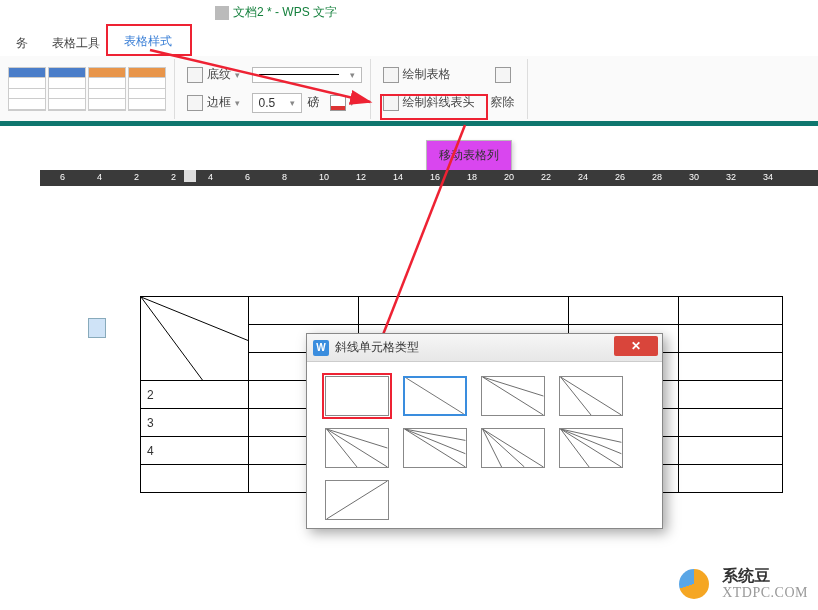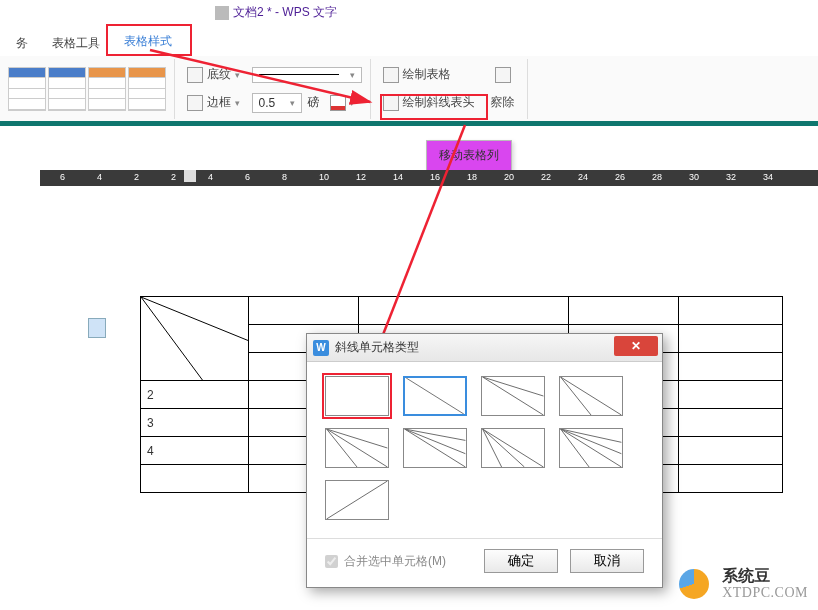--- a/index.html
+++ b/index.html
@@ -1,18 +1,18 @@
 <!DOCTYPE html>
 <html><head>
 <meta charset="utf-8">
 <style>
 * { margin: 0; padding: 0; box-sizing: border-box; font-family: "Microsoft YaHei", sans-serif; }
 body { width: 818px; height: 610px; background: #fff; position: relative; overflow: hidden; font-size: 12px; color: #333; }
 
-.title-area { position: absolute; left: 215px; top: 4px; color: #4c1d95; font-size: 12px; display: flex; align-items: center; gap: 4px; }
+.title-area { position: absolute; left: 215px; top: 4px; color: #15803d; font-size: 12px; display: flex; align-items: center; gap: 4px; }
 .title-area .doc-icon { width: 14px; height: 14px; background: #bbb; }
 
 .tabs { position: absolute; left: 4px; top: 30px; display: flex; align-items: flex-end; height: 26px; }
 .tab { padding: 4px 12px; color: #444; cursor: pointer; }
 .tab.active { color: #3a7fd6; border-bottom: 2px solid #3a7fd6; }
 .tab-highlight { position: absolute; border: 2px solid #e23; pointer-events: none; }
 
 .ribbon { position: absolute; left: 0; top: 56px; right: 0; height: 70px; border-bottom: 5px solid #0f766e; background: #fafafa; display: flex; align-items: center; padding: 4px 8px; gap: 8px; }
 .style-thumbs { display: flex; gap: 2px; }
 .style-thumb { width: 38px; height: 44px; background: #fff; border: 1px solid #ccc; display: flex; flex-direction: column; }
@@ -337,30 +337,20 @@
             <line x1="0" y1="0" x2="30" y2="40" stroke="#666"></line>
           </svg>
         </div>
       <div class="ct">
           <svg viewBox="0 0 64 40">
             <line x1="0" y1="40" x2="64" y2="0" stroke="#666"></line>
           </svg>
         </div>
     </div>
   </div>
-  <div class="dlg-foot">
-    <label class="chk">
-      <input type="checkbox" checked="" disabled="" style="">
-      <span>合并选中单元格(M)</span>
-    </label>
-    <div class="dlg-actions">
-      <button>确定</button>
-      <button>取消</button>
-    </div>
-  </div>
 </div>
 
 <div class="watermark">
   <div class="logo-circle"></div>
   <div class="txt">
     <span class="name">系统豆</span>
     <span class="url">XTDPC.COM</span>
   </div>
 </div>
 

